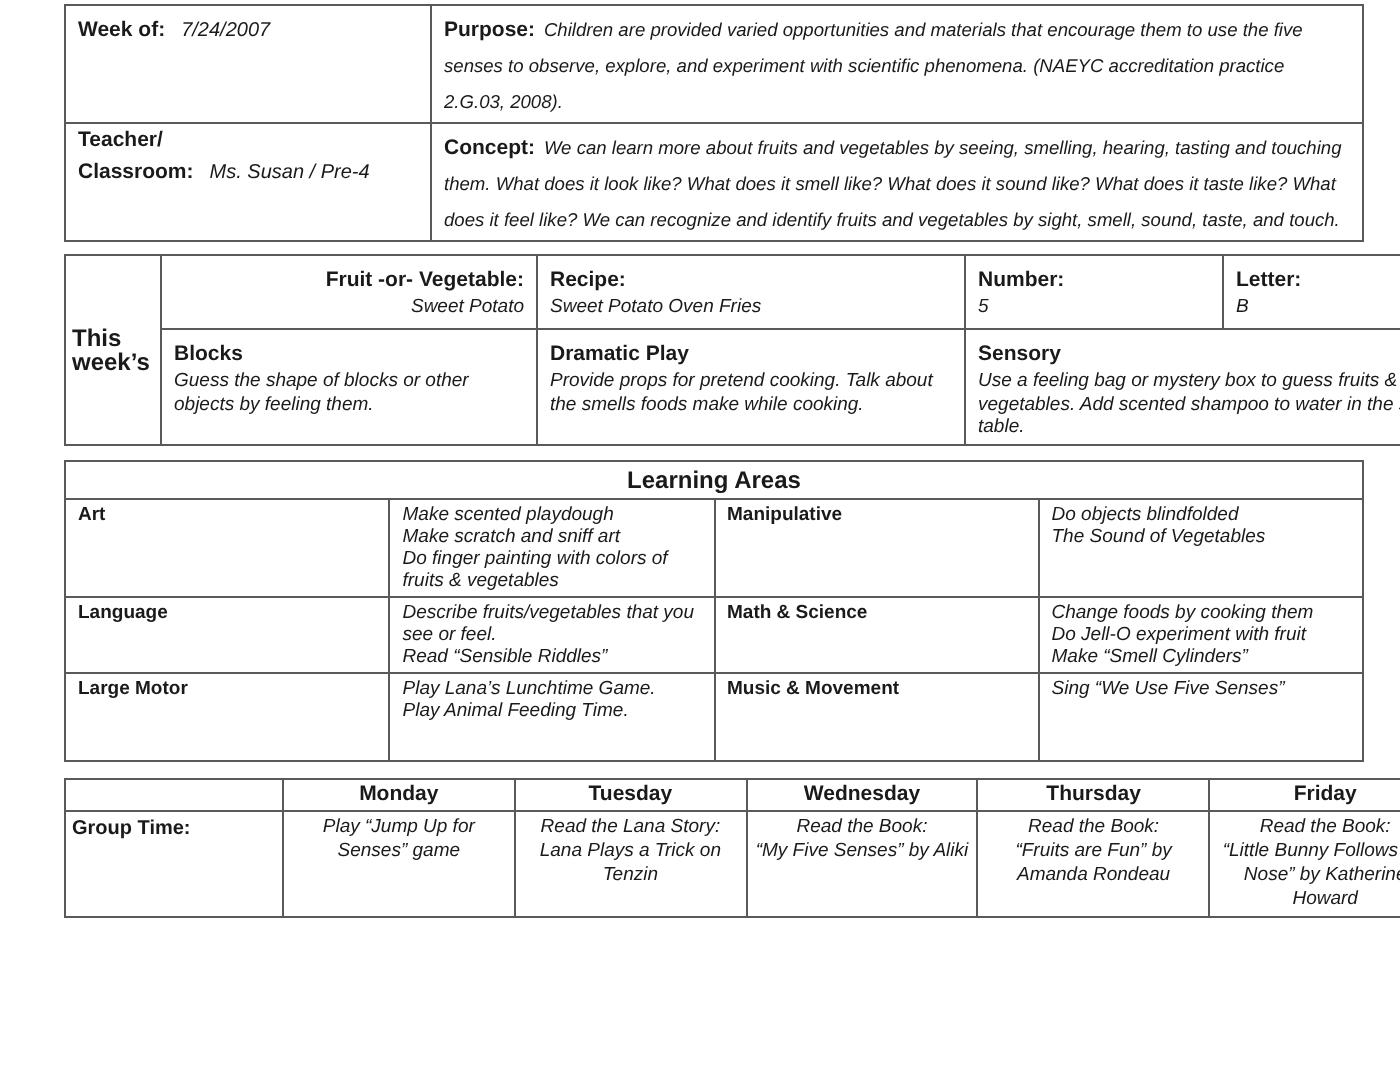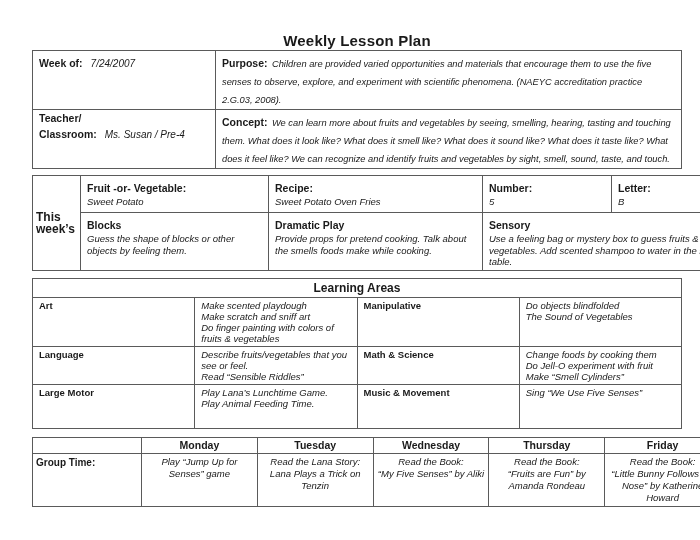--- a/index.html
+++ b/index.html
@@ -43,21 +43,21 @@
   .t1 .r-theme   { height: 23px; }
   .t1 .r-week    { height: 28px; }
   .t1 .r-teacher { height: 39px; }
   .t1 .c-left { width: 170px; }
 
   
   .t2 { margin-top: 6px; }
   .t2 .r-top    { height: 37px; }
   .t2 .r-bottom { height: 47px; }
   .t2 .co0 { width: 41px; }
-  .t2 .co1 { width: 175px; }
+  .t2 .co1 { width: 175px; text-align: right; }
   .t2 .co2 { width: 201px; }
   .t2 .co3 { width: 116px; }
   .t2 .co4 { width: 117px; }
   .tw-label { vertical-align: middle; padding: 2px 3px; }
   .tw-label .b { font-size: 12px; line-height: 12px; display: block; }
   .t2 .i { display: block; font-size: 9.5px; line-height: 11.5px; }
 
   
   .t3 { margin-top: 7px; }
   .t3 .r-head  { height: 18px; margin-left: 44px; }
@@ -89,21 +89,20 @@
     white-space: pre-line;
     padding: 2px 4px;
   }
 </style>
 </head>
 <body>
 
 <div class="page">
   <div class="content">
 
-    <div class="doc-title">Weekly Lesson Plan</div>
 
     <table class="t1">
       <tbody>
       <tr class="r-week">
         <td class="c-left">
           <span class="b">Week of:</span><span class="i v">7/24/2007</span>
         </td>
         <td>
           <span class="b">Purpose:</span>
           <span class="body">Children are provided varied opportunities and materials that encourage them to use the five senses to observe, explore, and experiment with scientific phenomena. (NAEYC accreditation practice 2.G.03, 2008).</span>

